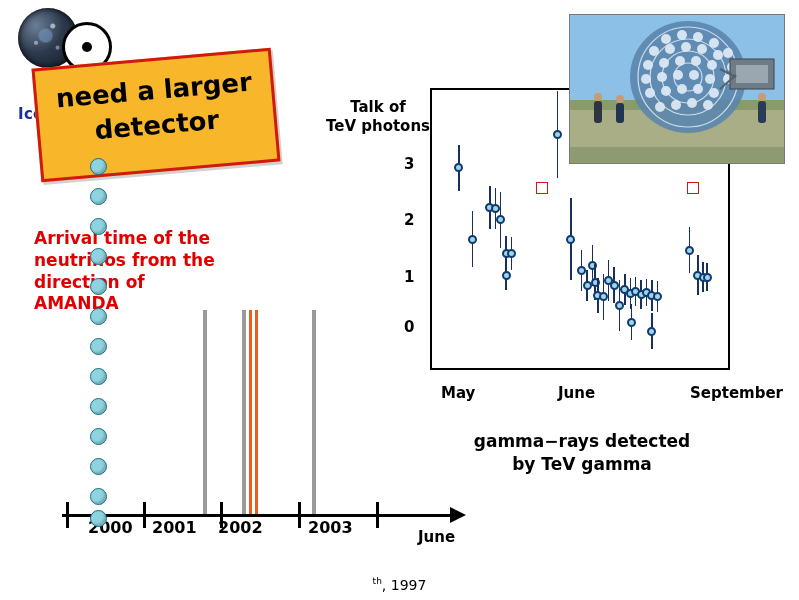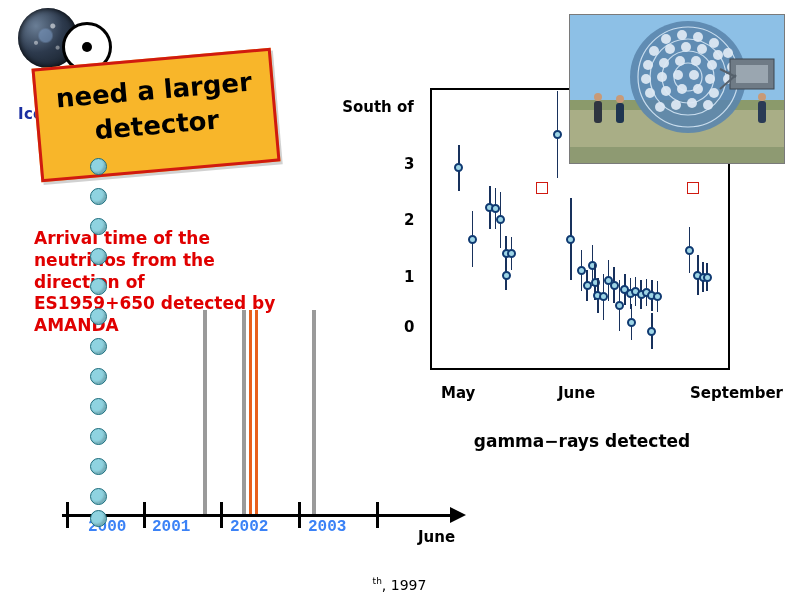--- a/index.html
+++ b/index.html
@@ -86,21 +86,21 @@
     width:0; height:0;
     border-left:16px solid #000;
     border-top:8px solid transparent;
     border-bottom:8px solid transparent;
   }
   .tick {
     position:absolute; top:352px; width:3px; height:26px; background:#000;
   }
   .ylab {
     position:absolute; top:368px;
-    font-size:16px; font-weight:bold; color:#3b82f6;font-family:Liberation Mono, monospace;
+    font-size:16px; font-weight:bold; color:#000000;
   }
   .vline { position:absolute; width:4px; background:#9a9a9a; }
   .vline.orange { background:#E8601C; width:3px; }
   #bead-col { position:absolute; left:48px; top:8px; width:20px; height:360px; }
   .bead {
     position:absolute; width:15px; height:15px; border-radius:50%;
     background:#8fd3e0;
     border:1.5px solid #1b6b7a;
     box-shadow:inset -2px -2px 2px rgba(0,0,0,.18);
   }
@@ -172,37 +172,36 @@
   <div class="txt">
     <div>need a larger</div>
     <div>detector</div>
   </div>
 </div>
 
 <div class="abs" id="red-note">
   <div>Arrival time of the</div>
   <div>neutrinos from the</div>
   <div>direction of</div>
-  <div>ES1959+650 detected by</div>
   <div>AMANDA</div>
 </div>
 
 <div class="abs" id="timeline">
   <div id="tl-axis"></div>
   <div id="tl-arrow"></div>
 
   <div class="tick" style="left:26px;"></div>
   <div class="tick" style="left:103px;"></div>
   <div class="tick" style="left:180px;"></div>
   <div class="tick" style="left:258px;"></div>
   <div class="tick" style="left:336px;"></div>
 
   <div class="ylab" style="left:48px;">2000</div>
   <div class="ylab" style="left:112px;">2001</div>
-  <div class="ylab" style="left:190px;">2002</div>
+  <div class="ylab" style="left:178px;">2002</div>
   <div class="ylab" style="left:268px;">2003</div>
 
   <div class="vline" style="left:163px; top:160px; height:204px;"></div>
   <div class="vline" style="left:202px; top:160px; height:204px;"></div>
   <div class="vline orange" style="left:209px; top:160px; height:204px;"></div>
   <div class="vline orange" style="left:215px; top:160px; height:204px;"></div>
   <div class="vline" style="left:272px; top:160px; height:204px;"></div>
 
   <div id="bead-col">
     <div class="bead" style="left:2px; top:0px;"></div>
@@ -217,21 +216,22 @@
     <div class="bead" style="left:2px; top:270px;"></div>
     <div class="bead" style="left:2px; top:300px;"></div>
     <div class="bead" style="left:2px; top:330px;"></div>
     <div class="bead" style="left:2px; top:352px;"></div>
   </div>
 
   <div id="year-label">June</div>
 </div>
 
 <div class="abs" id="chart-title">
-  <div>South of</div>
+  <div>Talk of</div>
+  <div>TeV photons</div>
 </div>
 
 <div class="abs" id="plot-frame">
   <div id="plot-inner">
       <div class="errbar" style="left: 26.05px; top: 54.5962px; height: 46.0385px;"></div>
       <div class="pt" style="left: 22.3px; top: 73.1154px;"></div>
       <div class="errbar" style="left: 39.55px; top: 121.096px; height: 56.2692px;"></div>
       <div class="pt" style="left: 35.8px; top: 144.731px;"></div>
       <div class="errbar" style="left: 57.1px; top: 96.0308px; height: 42.9692px;"></div>
       <div class="pt" style="left: 53.35px; top: 113.015px;"></div>
@@ -302,20 +302,21 @@
 <div class="abs ytick-lbl" style="left:404px; top:211px;">2</div>
 <div class="abs ytick-lbl" style="left:404px; top:268px;">1</div>
 <div class="abs ytick-lbl" style="left:404px; top:318px;">0</div>
 
 <div class="abs xt" style="left:441px; top:384px;">May</div>
 <div class="abs xt" style="left:558px; top:384px;">June</div>
 <div class="abs xt" style="left:690px; top:384px;">September</div>
 
 <div class="abs" id="chart-caption">
   <div>gamma−rays detected</div>
+  <div>by TeV gamma</div>
 </div>
 
 <div class="abs" id="photo">
   <svg width="214" height="148" viewBox="0 0 214 148">
     <rect x="0" y="0" width="214" height="85" fill="#8dc0e6"></rect>
     <rect x="0" y="85" width="214" height="63" fill="#a9ae86"></rect>
     <rect x="0" y="85" width="214" height="10" fill="#8b9a6b"></rect>
     <ellipse cx="118" cy="62" rx="58" ry="56" fill="#5b86ad" opacity="0.9"></ellipse>
     <g stroke="#cfe2f2" stroke-width="1.2" fill="none" opacity="0.95">
       <circle cx="118" cy="62" r="50"></circle>

